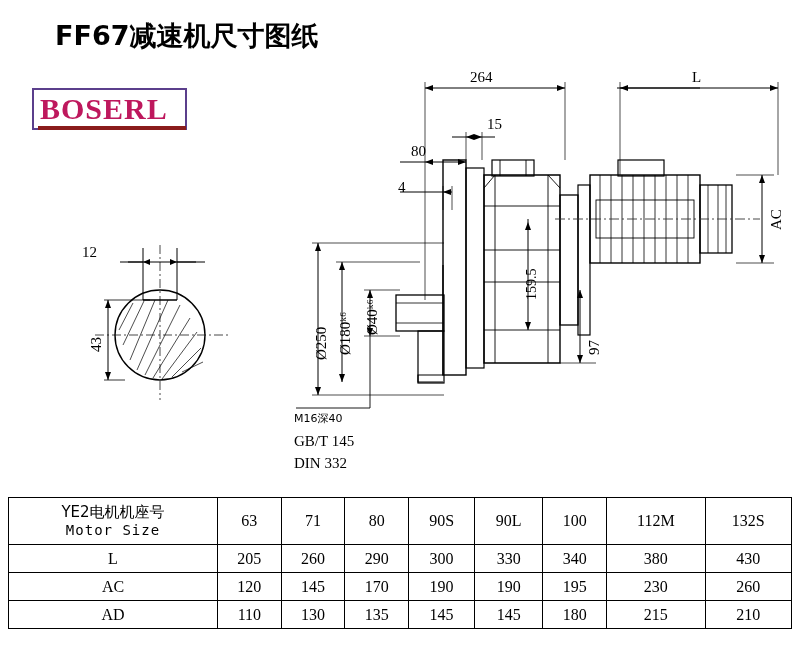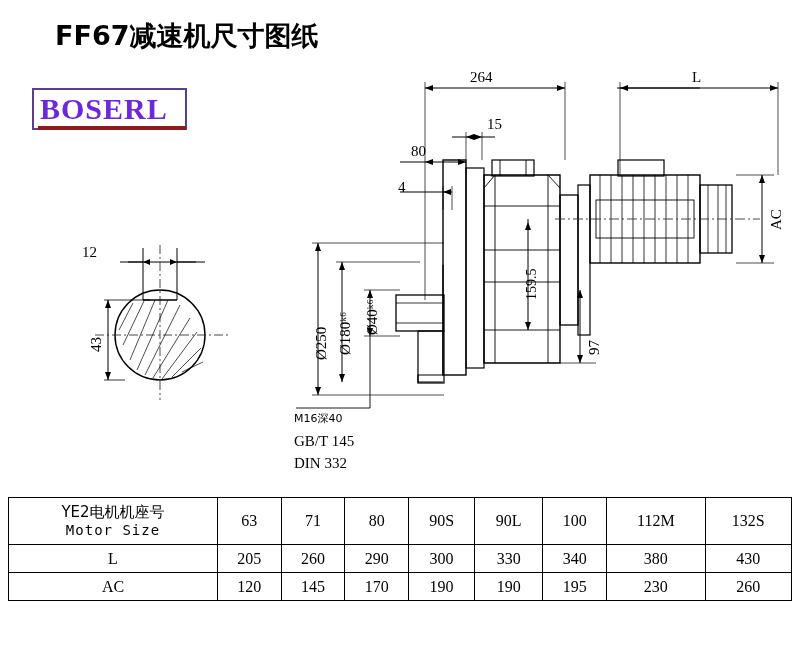--- a/index.html
+++ b/index.html
@@ -42,21 +42,21 @@
     border: 2px solid #5b3f8c;
     box-sizing: border-box;
   }
   .logo-text {
     position: absolute;
     left: 40px;
     top: 92px;
     font-size: 30px;
     font-weight: bold;
     font-family: "Liberation Serif", serif;
-    color: #6d28d9;
+    color: #be185d;
     letter-spacing: 1px;
   }
   .logo-underline {
     position: absolute;
     left: 38px;
     top: 126px;
     width: 148px;
     height: 4px;
     background: #8a1c1c;
   }
@@ -333,17 +333,28 @@
         <td class="col-first">AC</td>
         <td>120</td>
         <td>145</td>
         <td>170</td>
         <td>190</td>
         <td>190</td>
         <td>195</td>
         <td>230</td>
         <td>260</td>
       </tr>
+      <tr>
+        <td class="col-first">AD</td>
+        <td>110</td>
+        <td>130</td>
+        <td>135</td>
+        <td>145</td>
+        <td>145</td>
+        <td>180</td>
+        <td>215</td>
+        <td>210</td>
+      </tr>
     </tbody>
       </table>
   </div>
 
 </div>
 
 </body></html>

